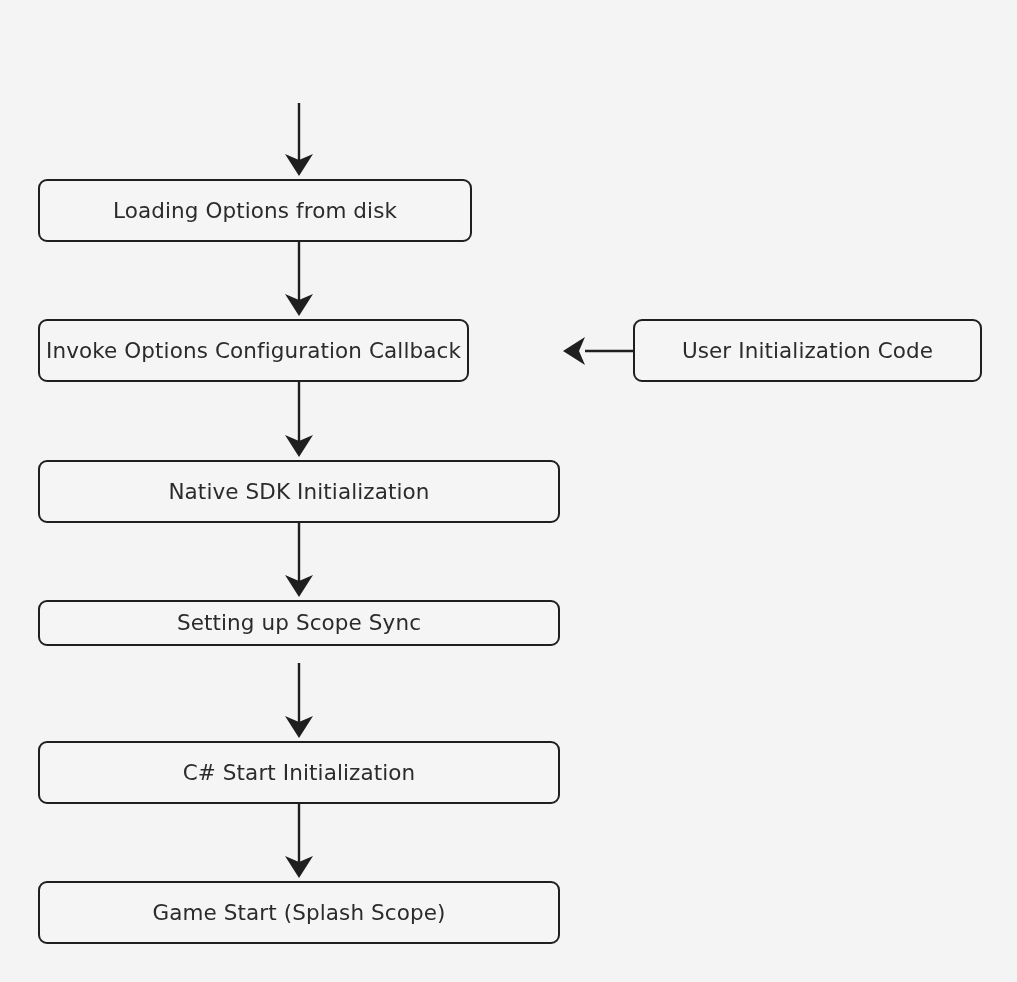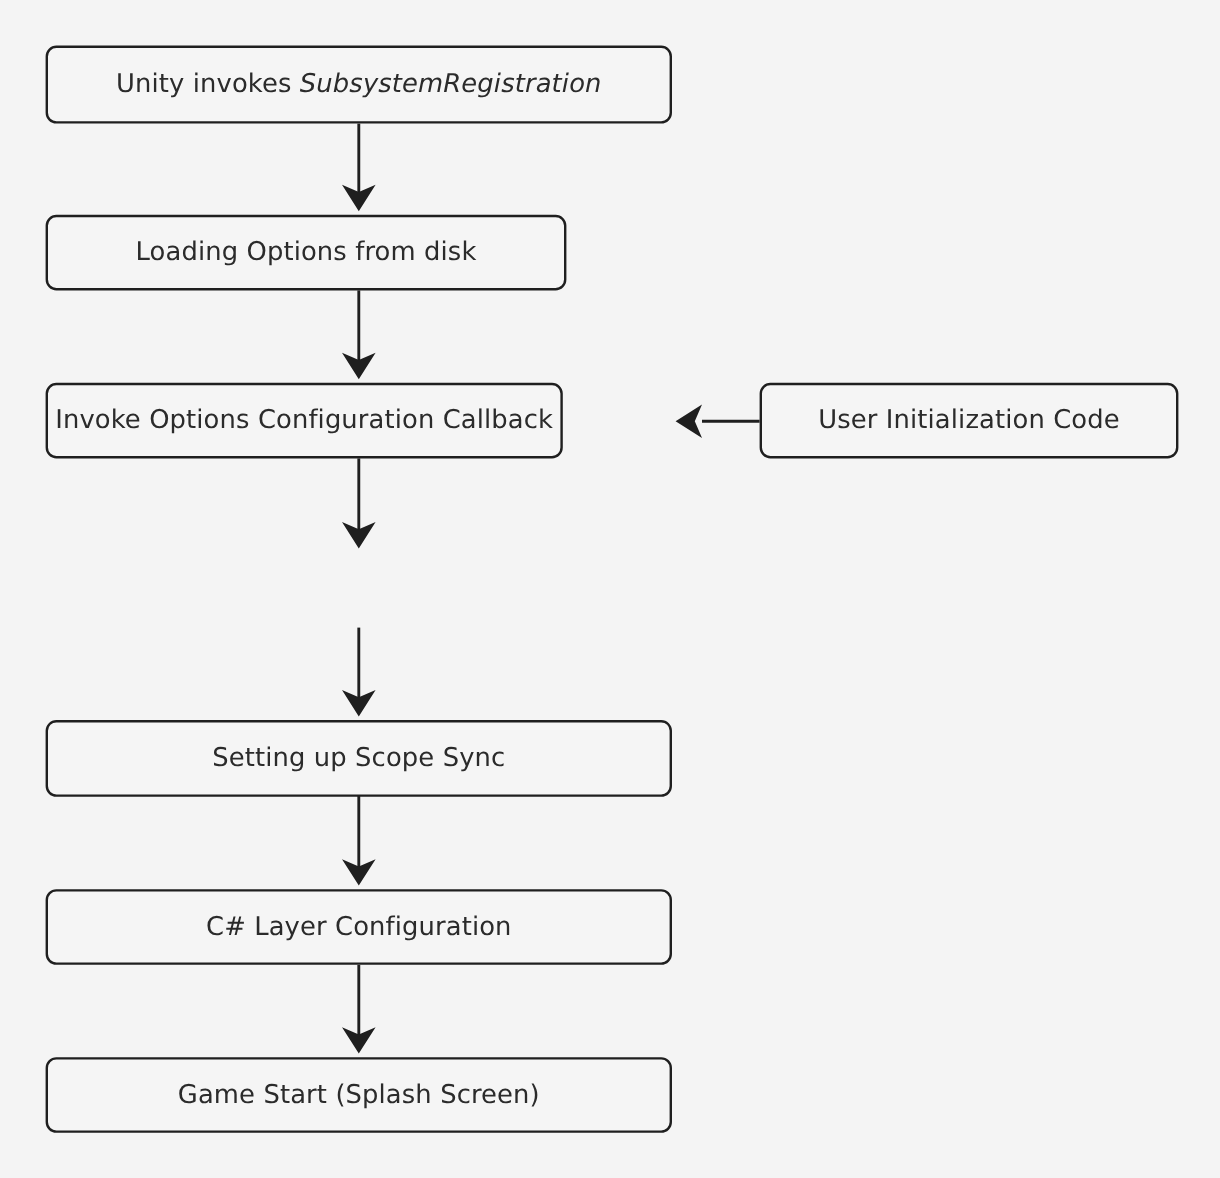--- a/index.html
+++ b/index.html
@@ -71,42 +71,42 @@
       <path d="M 299 316 L 285 294 L 299 300 L 313 294 Z"></path>
       <path d="M 299 457 L 285 435 L 299 441 L 313 435 Z"></path>
       <path d="M 299 597 L 285 575 L 299 581 L 313 575 Z"></path>
       <path d="M 299 738 L 285 716 L 299 722 L 313 716 Z"></path>
       <path d="M 299 878 L 285 856 L 299 862 L 313 856 Z"></path>
 
       <path d="M 563 351 L 585 337 L 579 351 L 585 365 Z"></path>
     </g>
   </svg>
 
-  <div class="node" style="left:38px; top:38px; width:522px; height:65px;">
-    <div class="node-label"><span>Unity invokes </span><span class="em">SubsystemRegistration</span></div>
-  </div>
 
   <div class="node" style="left:38px; top:179px; width:434px; height:63px;">
     <div class="node-label">Loading Options from disk</div>
   </div>
 
   <div class="node" style="left:38px; top:319px; width:431px; height:63px;">
     <div class="node-label">Invoke Options Configuration Callback</div>
   </div>
 
+  <div class="node" style="left:38px; top:460px; width:522px; height:63px;">
+    <div class="node-label">Native SDK Initialization</div>
+  </div>
 
-  <div class="node" style="left:38px; top:600px; width:522px; height:64px;">
+  <div class="node" style="left:38px; top:600px; width:522px; height:46px;">
     <div class="node-label">Setting up Scope Sync</div>
   </div>
 
   <div class="node" style="left:38px; top:741px; width:522px; height:63px;">
-    <div class="node-label">C# Layer Configuration</div>
+    <div class="node-label">C# Start Initialization</div>
   </div>
 
   <div class="node" style="left:38px; top:881px; width:522px; height:63px;">
-    <div class="node-label">Game Start (Splash Screen)</div>
+    <div class="node-label">Game Start (Splash Scope)</div>
   </div>
 
   <div class="node" style="left:633px; top:319px; width:349px; height:63px;">
     <div class="node-label">User Initialization Code</div>
   </div>
 
 </div>
 
 </body></html>

